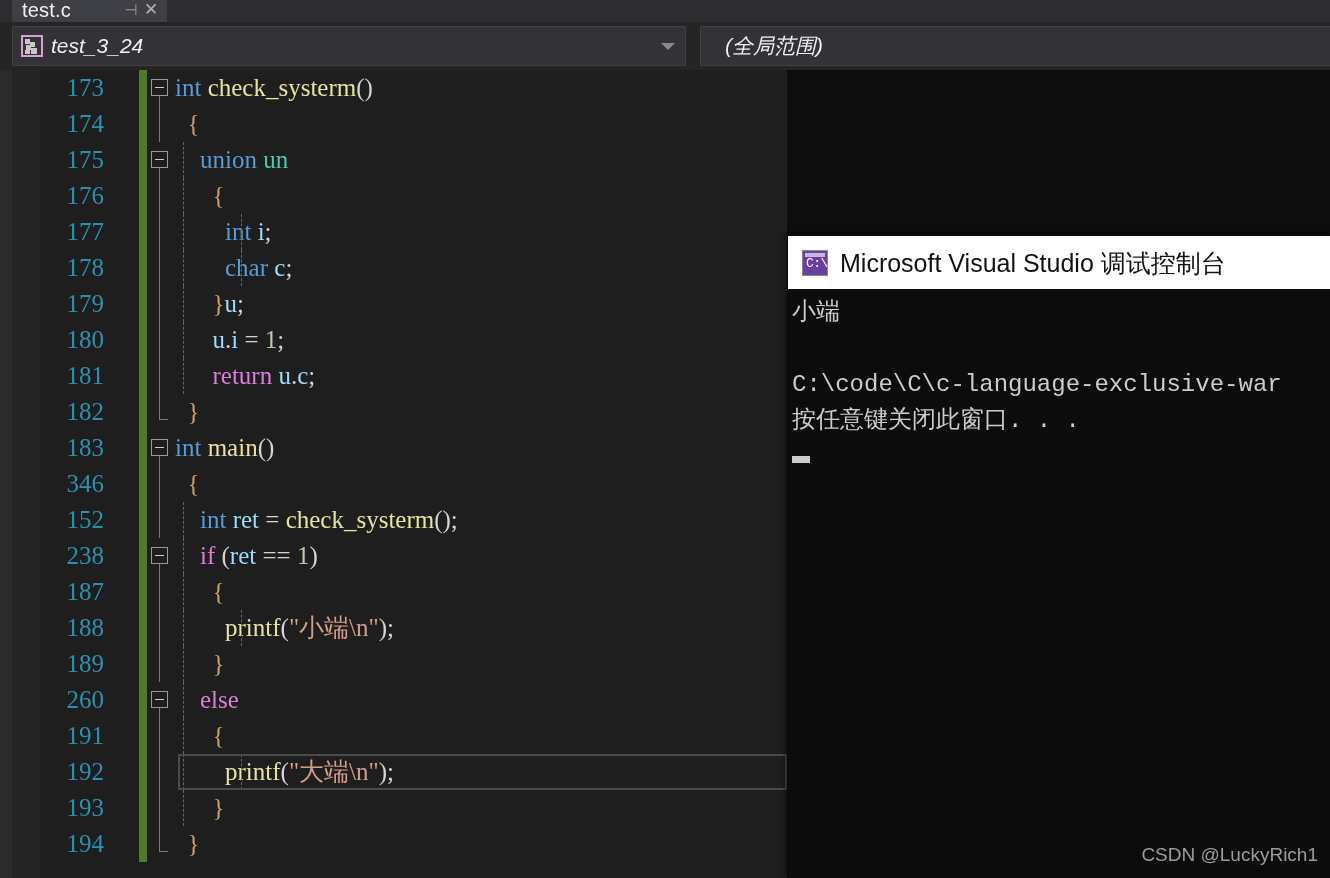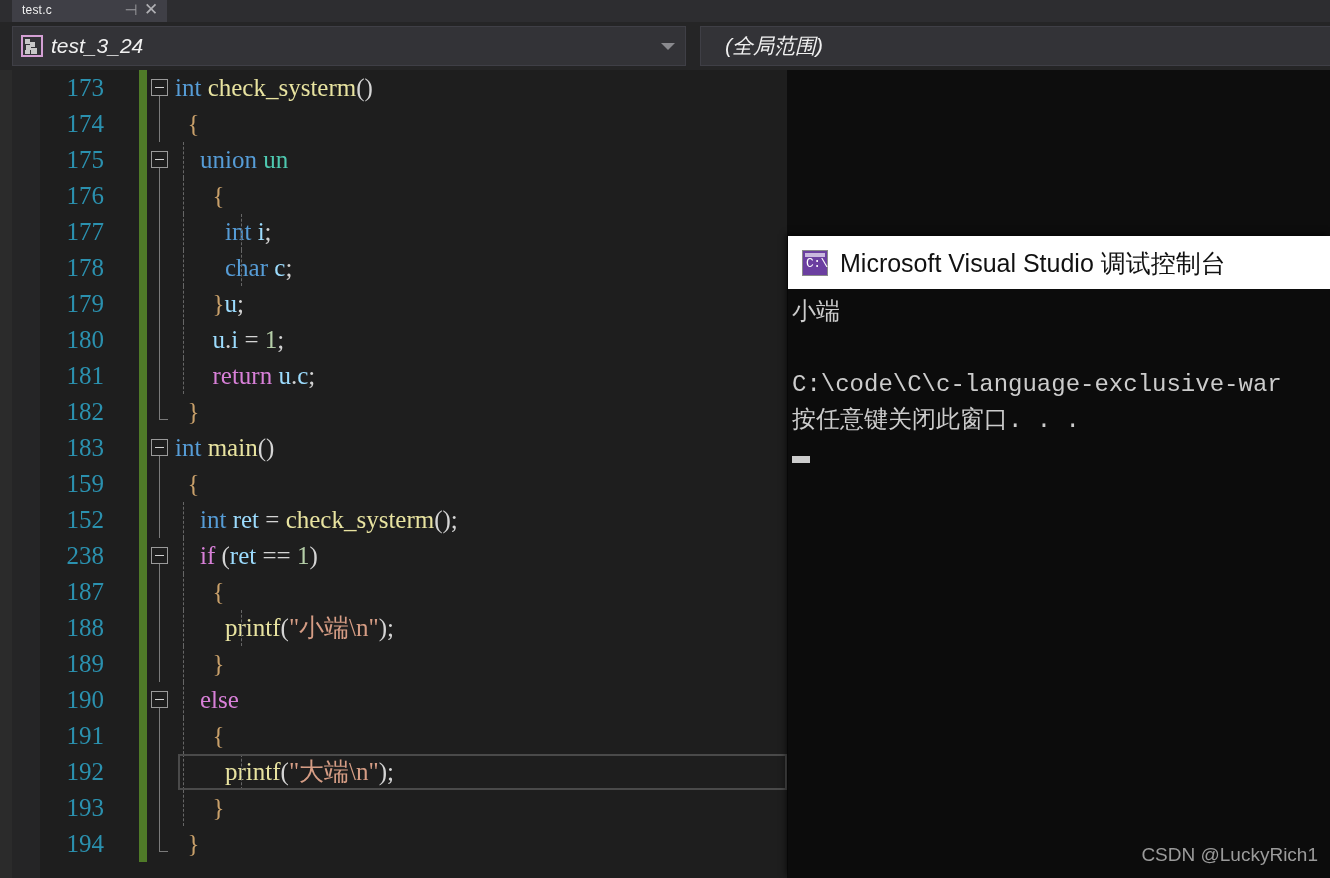--- a/index.html
+++ b/index.html
@@ -27,21 +27,21 @@
     left: 12px; top: -10px;
     width: 155px; height: 32px;
     background: #3f3f46;
     display: flex;
     align-items: flex-end;
     padding: 0 8px 2px 10px;
     box-sizing: border-box;
   }
   #tab-testc .tab-label {
     color: #f1f1f1;
-    font-size: 12px;
+    font-size: 20px;
     line-height: 20px;
     letter-spacing: .2px;
     flex: 1;
   }
   #tab-testc .tab-icon {
     color: #9a9a9e;
     font-size: 15px;
     line-height: 20px;
     margin-left: 6px;
     width: 16px;
@@ -436,21 +436,21 @@
         <div class="code-row">
           <div class="ln">183</div>
           <div class="changebar"></div>
           <div class="foldcol">
             <div class="fold-line half-top" style="top: 18px;"></div>
             <div class="fold-box"></div>
           </div>
           <div class="codetext"><span class="kw">int</span><span class="pun"> </span><span class="fn">main</span><span class="pun">()</span></div>
         </div>
         <div class="code-row">
-          <div class="ln">159</div>
+          <div class="ln">346</div>
           <div class="changebar"></div>
           <div class="foldcol">
             <div class="fold-line"></div>
           </div>
           <div class="codetext"><span class="brc">  {</span></div>
         </div>
         <div class="code-row">
           <div class="ln">152</div>
           <div class="changebar"></div>
           <div class="foldcol">
@@ -485,21 +485,21 @@
         </div>
         <div class="code-row">
           <div class="ln">189</div>
           <div class="changebar"></div>
           <div class="foldcol">
             <div class="fold-line"></div>
           </div>
           <div class="codetext"><span class="guide g1"></span><span class="brc">      }</span></div>
         </div>
         <div class="code-row">
-          <div class="ln">190</div>
+          <div class="ln">260</div>
           <div class="changebar"></div>
           <div class="foldcol">
             <div class="fold-line half-top" style="top: 18px;"></div>
             <div class="fold-box"></div>
           </div>
           <div class="codetext"><span class="guide g1"></span><span class="pun">    </span><span class="ctl">else</span></div>
         </div>
         <div class="code-row">
           <div class="ln">191</div>
           <div class="changebar"></div>

